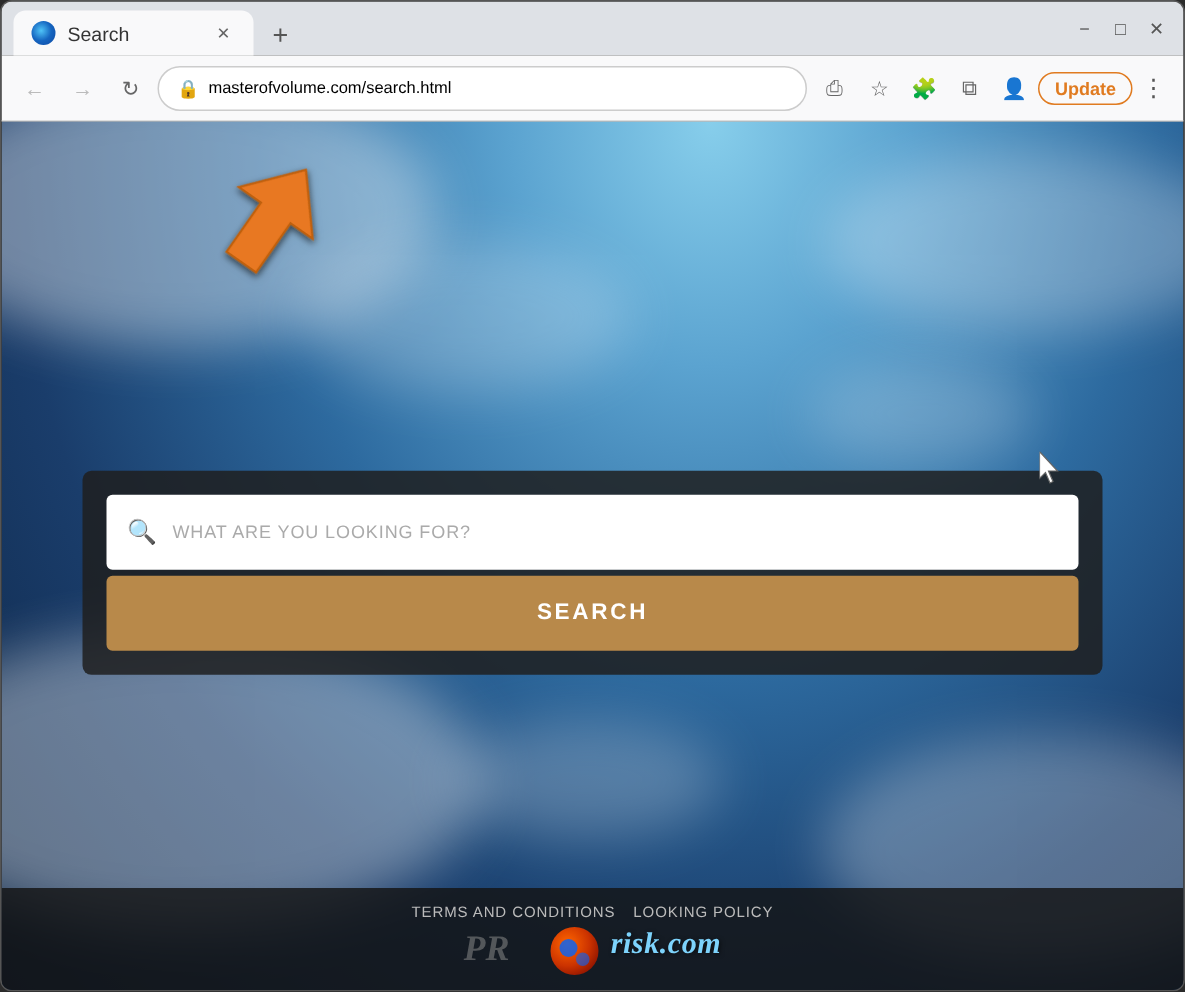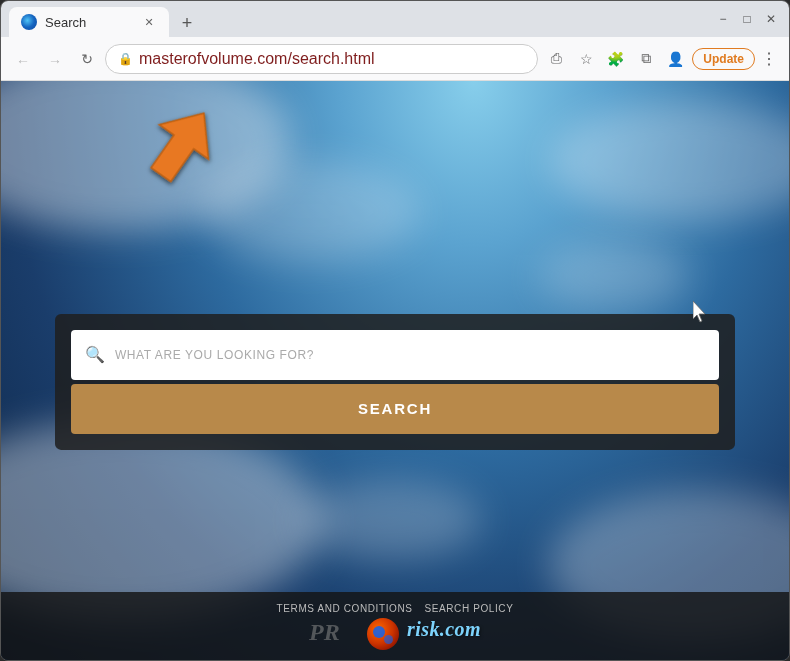--- a/index.html
+++ b/index.html
@@ -96,21 +96,21 @@
       display: flex;
       align-items: center;
       background: #fff;
       border: 1px solid #ccc;
       border-radius: 20px;
       height: 30px;
       padding: 0 12px;
       gap: 6px;
     }
     .lock-icon { font-size: 12px; color: #555; }
-    .address-text { font-size: 16px; color: #7f1d1d; flex: 1; }
+    .address-text { font-size: 11px; color: #000000; flex: 1; }
     .nav-right-icons {
       display: flex; align-items: center; gap: 2px;
     }
     .nav-icon-btn {
       width: 28px; height: 28px;
       border-radius: 50%;
       display: flex; align-items: center; justify-content: center;
       cursor: pointer; color: #666; font-size: 14px;
     }
     .update-btn {
@@ -376,21 +376,21 @@
       </div>
     </div>
 
     <svg class="cursor-pointer" viewBox="0 0 16 22" xmlns="http://www.w3.org/2000/svg">
       <path d="M0 0 L0 18 L4 14 L7 21 L9 20 L6 13 L12 13 Z" fill="white" stroke="#666" stroke-width="0.8"></path>
     </svg>
 
     <div class="page-footer">
       <div class="footer-links">
         <span class="footer-link">TERMS AND CONDITIONS</span>
-        <span class="footer-link">SEARCH POLICY</span>
+        <span class="footer-link">LOOKING POLICY</span>
       </div>
       <div class="footer-logo-area">
 
         <svg class="footer-pr-svg" width="50" height="28" viewBox="0 0 50 28">
           <text x="0" y="22" font-family="Georgia, serif" font-size="24" font-weight="bold" font-style="italic" fill="#888">PR</text>
         </svg>
 
         <div class="footer-ball"></div>
 
         <span class="footer-brand-text">risk.com</span>

